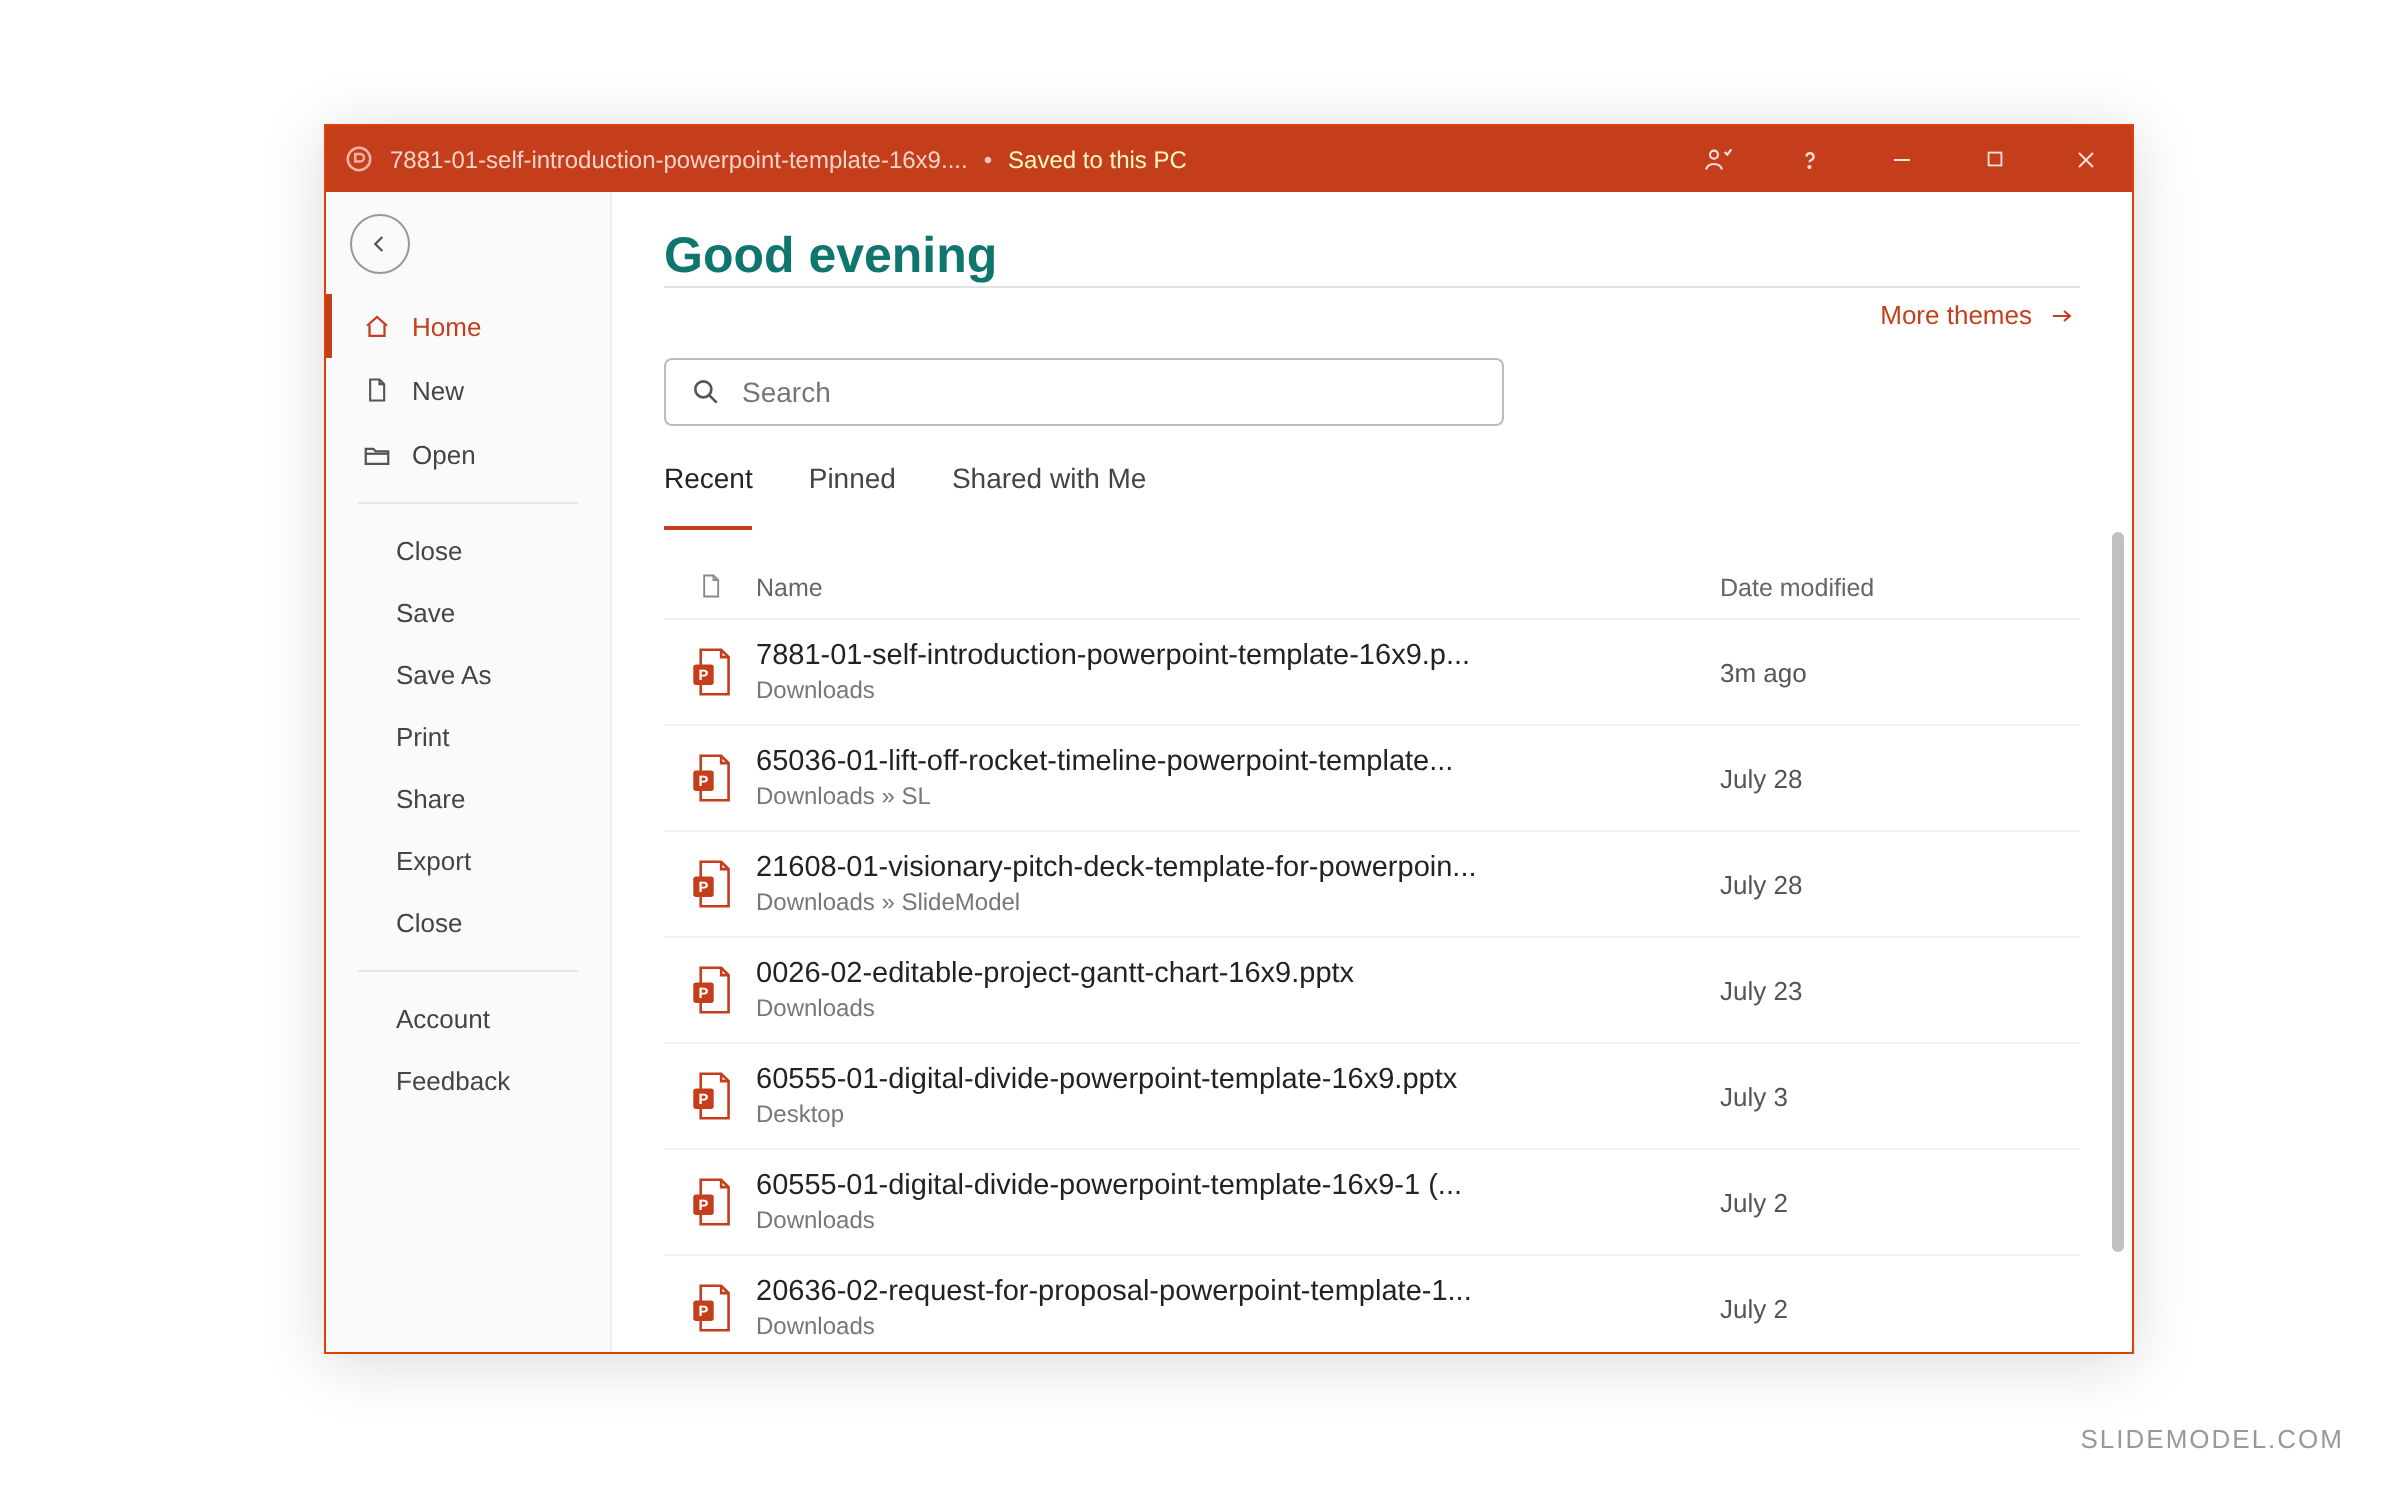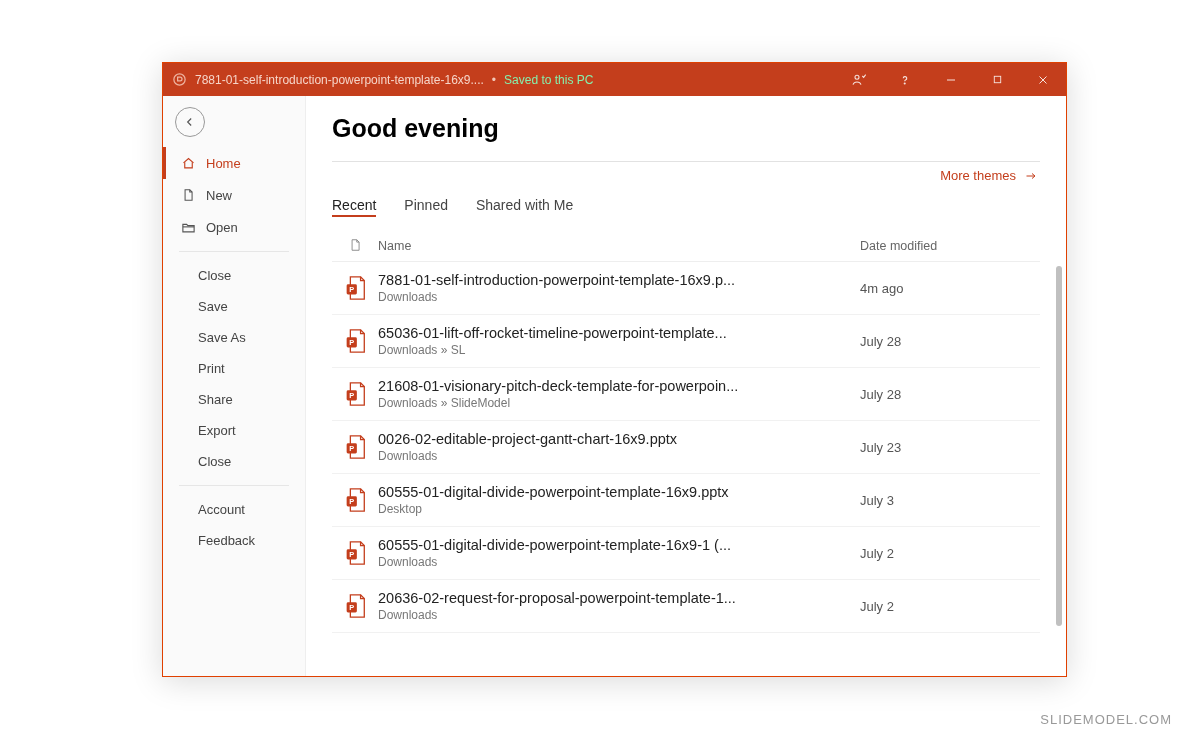--- a/index.html
+++ b/index.html
@@ -23,21 +23,21 @@
     font-size: 12px;
     padding: 0 8px;
     gap: 20px;
   }
   .titlebar-left { display:flex; align-items:center; gap:8px; flex:1; }
   .titlebar .app-icon {
     width: 16px; height: 16px; display:flex; align-items:center; justify-content:center;
     opacity:.85;
   }
   .titlebar .doc-title { color:#f6d5c9; font-size:12px; white-space:nowrap; overflow:hidden; text-overflow:ellipsis; max-width:320px;}
-  .titlebar .saved { color:#86efac; font-size:12px; }
+  .titlebar .saved { color:#fef9c3; font-size:12px; }
   .titlebar-right { display:flex; align-items:center; gap:16px; }
   .titlebar-right .tb-icon { width:30px; height:33px; display:flex; align-items:center; justify-content:center; color:#fff; opacity:.85; }
   .body { flex:1; display:flex; overflow:hidden; }
   .sidebar {
     width: 143px;
     background: #fafafa;
     border-right: 1px solid #eee;
     display:flex; flex-direction:column;
     padding-top:7px;
     font-size:13px;
@@ -60,31 +60,31 @@
   .nav-item.active { border-left:3px solid #c43e1c; color:#c43e1c; }
   .nav-item .nav-ico { width:16px; height:16px; display:flex; align-items:center; justify-content:center; }
   .nav-sep { height:1px; background:#e6e6e6; margin:8px 16px; }
   .highlight-box { border:2px solid #d22; padding:4px 8px; display:inline-block; margin-left:22px; }
   .main {
     flex:1;
     padding: 16px 26px 0 26px;
     overflow-y:auto;
     position:relative;
   }
-  .greeting { font-size:25px; font-weight:600; color:#000000; margin-top:2px; margin-bottom:18px;}
+  .greeting { font-size:25px; font-weight:600; color:#0f766e; margin-top:2px; }
   .divider-line { height:1px; background:#e2e2e2; margin-bottom:6px;}
   .more-themes { display:flex; justify-content:flex-end; align-items:center; gap:6px; color:#c43e1c; font-size:13px; margin-bottom:14px; cursor:pointer;}
   .search-box {
     width: 420px; height:34px; border:1px solid #bbb; border-radius:4px;
     display:flex; align-items:center; padding:0 12px; gap:10px; margin-bottom:18px;
     color:#666;
   }
   .search-box input { border:none; outline:none; flex:1; font-size:14px; color:#444; background:transparent;}
   .tabs { display:flex; gap:28px; font-size:14px; color:#444; margin-bottom:14px; }
-  .tabs .tab { padding-bottom:2px; cursor:pointer; }
+  .tabs .tab { padding-bottom:16px; cursor:pointer; }
   .tabs .tab.active { color:#222; border-bottom:2px solid #c43e1c; font-weight:500;}
   .list-header { display:flex; align-items:flex-end; color:#666; font-size:12.5px; padding:6px 0 8px 0; border-bottom:1px solid #eee;}
   .list-header .col-ico { width:46px; display:flex; justify-content:center;}
   .list-header .col-name { flex:1; }
   .list-header .col-date { width:180px; }
   .file-row { display:flex; align-items:center; padding:10px 0; border-bottom:1px solid #f1f1f1; cursor:pointer;}
   .file-row .col-ico { width:46px; display:flex; justify-content:center; align-items:center;}
   .file-row .col-name { flex:1; display:flex; flex-direction:column; }
   .file-row .fname { font-size:14.5px; color:#222; white-space:nowrap; overflow:hidden; text-overflow:ellipsis; max-width:370px;}
   .file-row .floc { font-size:12px; color:#777; margin-top:2px;}
@@ -225,20 +225,27 @@
       <div class="greeting">Good evening</div>
       <div class="divider-line"></div>
       <div class="more-themes">
         <span>More themes</span>
         <svg width="18" height="12" viewBox="0 0 24 24" fill="none" stroke="#c43e1c" stroke-width="2">
             <line x1="3" y1="12" x2="19" y2="12"></line>
             <path d="M14 7l6 5-6 5"></path>
           </svg>
       </div>
 
+      <div class="search-box">
+        <svg width="16" height="16" viewBox="0 0 24 24" fill="none" stroke="#555" stroke-width="2">
+            <circle cx="10" cy="10" r="6"></circle>
+            <line x1="20" y1="20" x2="14.5" y2="14.5"></line>
+          </svg>
+        <input type="text" placeholder="Search" style="">
+      </div>
 
       <div class="tabs">
         <div class="tab active">Recent</div>
         <div class="tab">Pinned</div>
         <div class="tab">Shared with Me</div>
       </div>
 
       <div class="list-header">
         <div class="col-ico">
           <svg width="14" height="16" viewBox="0 0 24 24" fill="none" stroke="#888" stroke-width="1.6">
@@ -257,21 +264,21 @@
                 <path d="M7 2h11l4 4v20H7z" fill="#fff" stroke="#c43e1c" stroke-width="1.4"></path>
                 <path d="M18 2v4h4" fill="none" stroke="#c43e1c" stroke-width="1.4"></path>
                 <rect x="3" y="10" width="11" height="11" rx="1.5" fill="#c43e1c"></rect>
                 <text x="8.5" y="18.5" text-anchor="middle" font-size="8" font-weight="700" fill="#fff" font-family="Segoe UI">P</text>
               </svg>
             </div>
             <div class="col-name">
               <span class="fname">7881-01-self-introduction-powerpoint-template-16x9.p...</span>
               <span class="floc">Downloads</span>
             </div>
-            <div class="col-date">4m ago</div>
+            <div class="col-date">3m ago</div>
           </div>
           <div class="file-row">
             <div class="col-ico">
               <svg width="24" height="26" viewBox="0 0 24 28">
                 <path d="M7 2h11l4 4v20H7z" fill="#fff" stroke="#c43e1c" stroke-width="1.4"></path>
                 <path d="M18 2v4h4" fill="none" stroke="#c43e1c" stroke-width="1.4"></path>
                 <rect x="3" y="10" width="11" height="11" rx="1.5" fill="#c43e1c"></rect>
                 <text x="8.5" y="18.5" text-anchor="middle" font-size="8" font-weight="700" fill="#fff" font-family="Segoe UI">P</text>
               </svg>
             </div>

